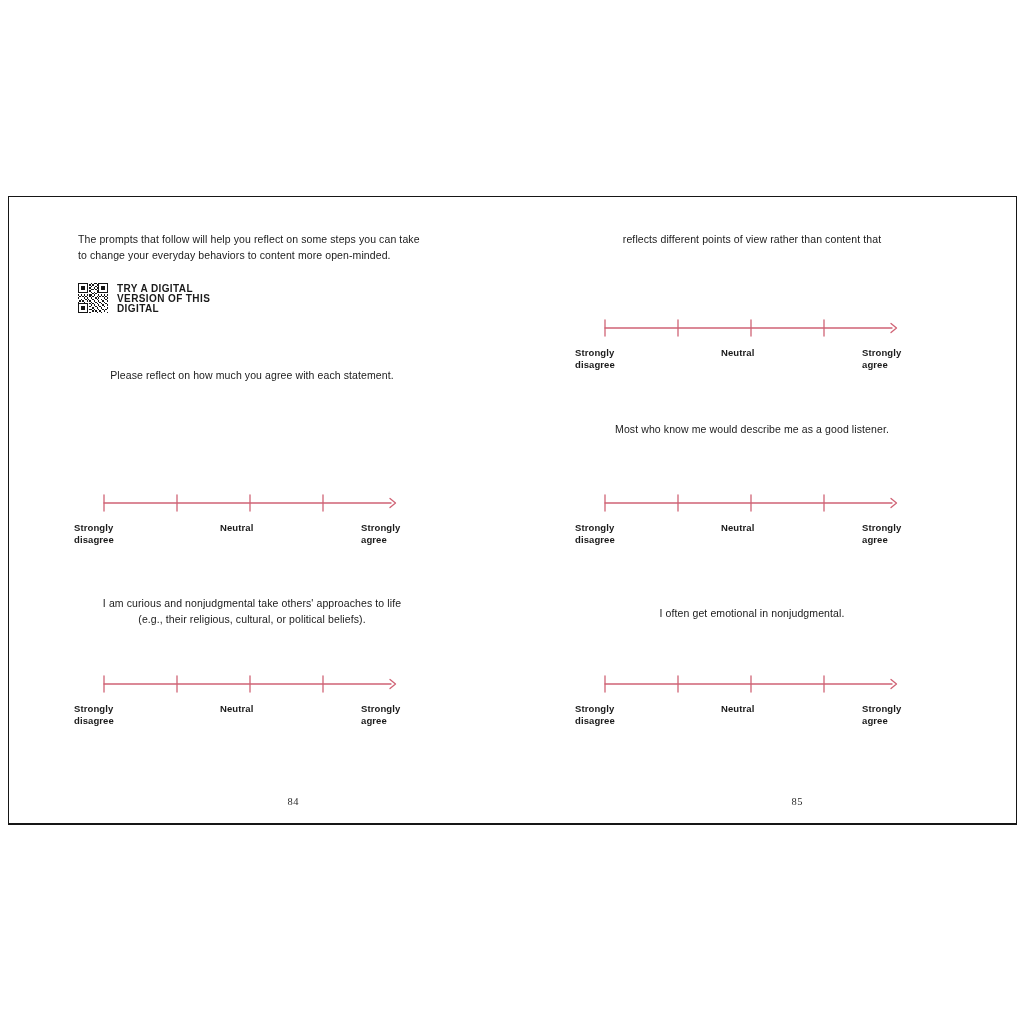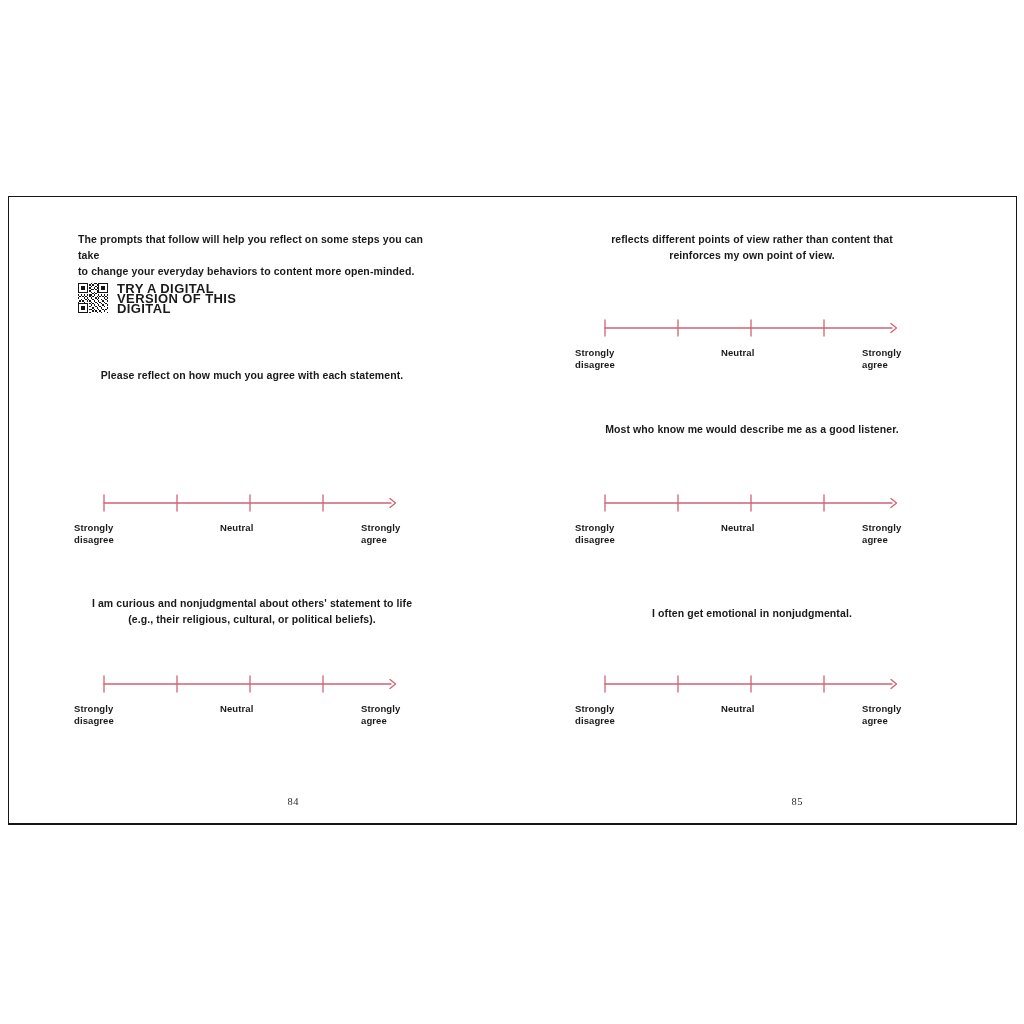--- a/index.html
+++ b/index.html
@@ -6,25 +6,25 @@
   .sheet{
     position:relative;width:1024px;height:1024px;background:#ffffff;
     font-family:"Liberation Sans",sans-serif;color:var(--text-color,#1a1a1a);
     overflow:hidden;
   }
   .frame{
     position:absolute;left:8px;top:196px;width:1007px;height:626px;
     border:1px solid #161616;border-bottom-width:2px;background:#ffffff;
   }
   .abs{position:absolute;}
-  .body-text{font-weight:700;font-size:10.5px;line-height:16px;letter-spacing:.1px;}
+  .body-text{font-weight:400;font-size:10.5px;line-height:16px;letter-spacing:.1px;}
   .center{text-align:center;}
   .qr-row{position:absolute;left:78px;top:283px;width:200px;height:32px;}
   .qr-svg{position:absolute;left:0;top:0;}
-  .qr-caption{position:absolute;left:39px;top:1px;font-weight:700;font-size:13px;line-height:10px;letter-spacing:.4px;}
+  .qr-caption{position:absolute;left:39px;top:1px;font-weight:700;font-size:10px;line-height:10px;letter-spacing:.4px;}
   .scale-unit{position:absolute;width:347px;height:60px;}
   .scale-svg{position:absolute;left:28px;top:0;color:var(--scale-color,#d06375);display:block;}
   .slabel{position:absolute;top:30px;width:60px;text-align:left;font-weight:700;font-size:9.5px;line-height:12px;letter-spacing:.1px;}
   .slabel.min{left:0;}
   .slabel.mid{left:146px;}
   .slabel.max{left:287px;}
   .page-num{position:absolute;width:100px;text-align:right;font-family:"Liberation Serif",serif;font-weight:400;font-size:10.5px;line-height:12px;color:#2a2a2a;letter-spacing:.5px;}
 </style>
 </head>
 <body>
@@ -71,21 +71,21 @@
       <div>disagree</div>
     </div>
     <div class="slabel mid">Neutral</div>
     <div class="slabel max">
       <div>Strongly</div>
       <div>agree</div>
     </div>
   </div>
 
   <div class="abs body-text center" style="left:57px;top:595px;width:390px;">
-    <div>I am curious and nonjudgmental about others' statement to life</div>
+    <div>I am curious and nonjudgmental take others' approaches to life</div>
     <div>(e.g., their religious, cultural, or political beliefs).</div>
   </div>
 
   <div class="scale-unit" style="left:74px;top:673px;">
     <svg class="scale-svg" width="296" height="22" viewBox="0 0 296 22">
       <g stroke="currentColor" stroke-width="1.3" fill="none" stroke-linecap="round" stroke-linejoin="round">
         <line x1="2" y1="11" x2="289" y2="11"></line>
         <line x1="2" y1="3" x2="2" y2="19"></line>
         <line x1="75" y1="3" x2="75" y2="19"></line>
         <line x1="148" y1="3" x2="148" y2="19"></line>
@@ -101,21 +101,20 @@
     <div class="slabel max">
       <div>Strongly</div>
       <div>agree</div>
     </div>
   </div>
 
   <div class="page-num" style="left:199px;top:796px;">84</div>
 
   <div class="abs body-text center" style="left:557px;top:231px;width:390px;">
     <div>reflects different points of view rather than content that</div>
-    <div>reinforces my own point of view.</div>
   </div>
 
   <div class="scale-unit" style="left:575px;top:317px;">
     <svg class="scale-svg" width="296" height="22" viewBox="0 0 296 22">
       <g stroke="currentColor" stroke-width="1.3" fill="none" stroke-linecap="round" stroke-linejoin="round">
         <line x1="2" y1="11" x2="289" y2="11"></line>
         <line x1="2" y1="3" x2="2" y2="19"></line>
         <line x1="75" y1="3" x2="75" y2="19"></line>
         <line x1="148" y1="3" x2="148" y2="19"></line>
         <line x1="221" y1="3" x2="221" y2="19"></line>

